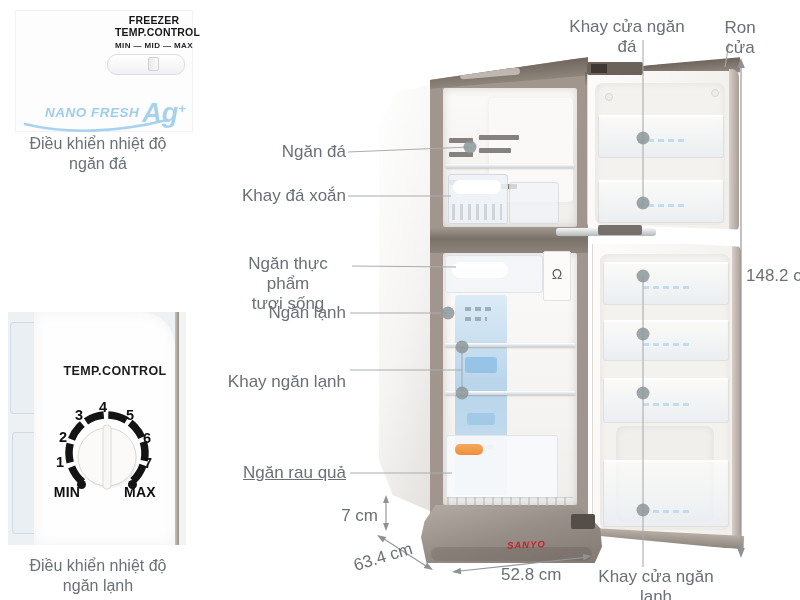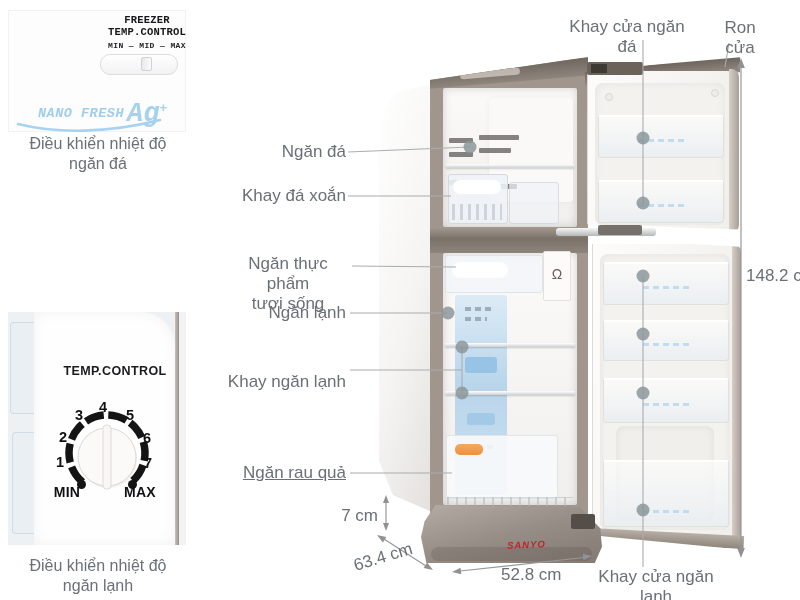--- a/index.html
+++ b/index.html
@@ -4,22 +4,22 @@
 <style>
   html,body{margin:0;padding:0;background:#fff;}
   .stage{position:relative;width:800px;height:600px;background:#fff;overflow:hidden;
          font-family:"Liberation Sans","DejaVu Sans",sans-serif;}
   .abs{position:absolute;}
   
   .lbl{position:absolute;color:#6b7076;font-size:17px;line-height:20px;white-space:nowrap;z-index:6;}
   .lbl.ctr{text-align:center;white-space:normal;}
   .dim{position:absolute;color:#6b7076;font-size:17px;z-index:6;white-space:nowrap;}
   
-  .inset-top{position:absolute;left:8px;top:10px;width:178px;height:122px;background:#fdfdfe;
-             box-shadow:0 0 0 1px #f2f2f4 inset;z-index:4;font-family:Liberation Mono, monospace;}
+  .inset-top{position:absolute;left:15px;top:10px;width:178px;height:122px;background:#fdfdfe;
+             box-shadow:0 0 0 1px #f2f2f4 inset;z-index:4;}
   .fz-title{position:absolute;left:100px;top:4px;width:78px;text-align:center;color:#17171a;
             font-size:10.5px;font-weight:bold;line-height:12px;letter-spacing:.2px;}
   .fz-scale{position:absolute;left:94px;top:31px;width:90px;text-align:center;color:#26262a;
             font-size:8px;font-weight:bold;letter-spacing:.4px;}
   .slider{position:absolute;left:92px;top:44px;width:76px;height:19px;border:1.5px solid #dddde0;
           border-radius:10px;background:linear-gradient(#ffffff,#f1f1f3);}
   .slider-knob{position:absolute;left:40px;top:2px;width:9px;height:12px;border:1px solid #d1d1d4;
           border-radius:2px;background:linear-gradient(90deg,#e9e9eb,#fbfbfc);}
   .nano{position:absolute;left:6px;top:88px;display:flex;align-items:flex-end;color:#9fcdec;z-index:2;}
   .nano-txt{font-style:italic;font-weight:bold;font-size:13.5px;letter-spacing:.5px;padding-bottom:4px;margin-left:24px;}

